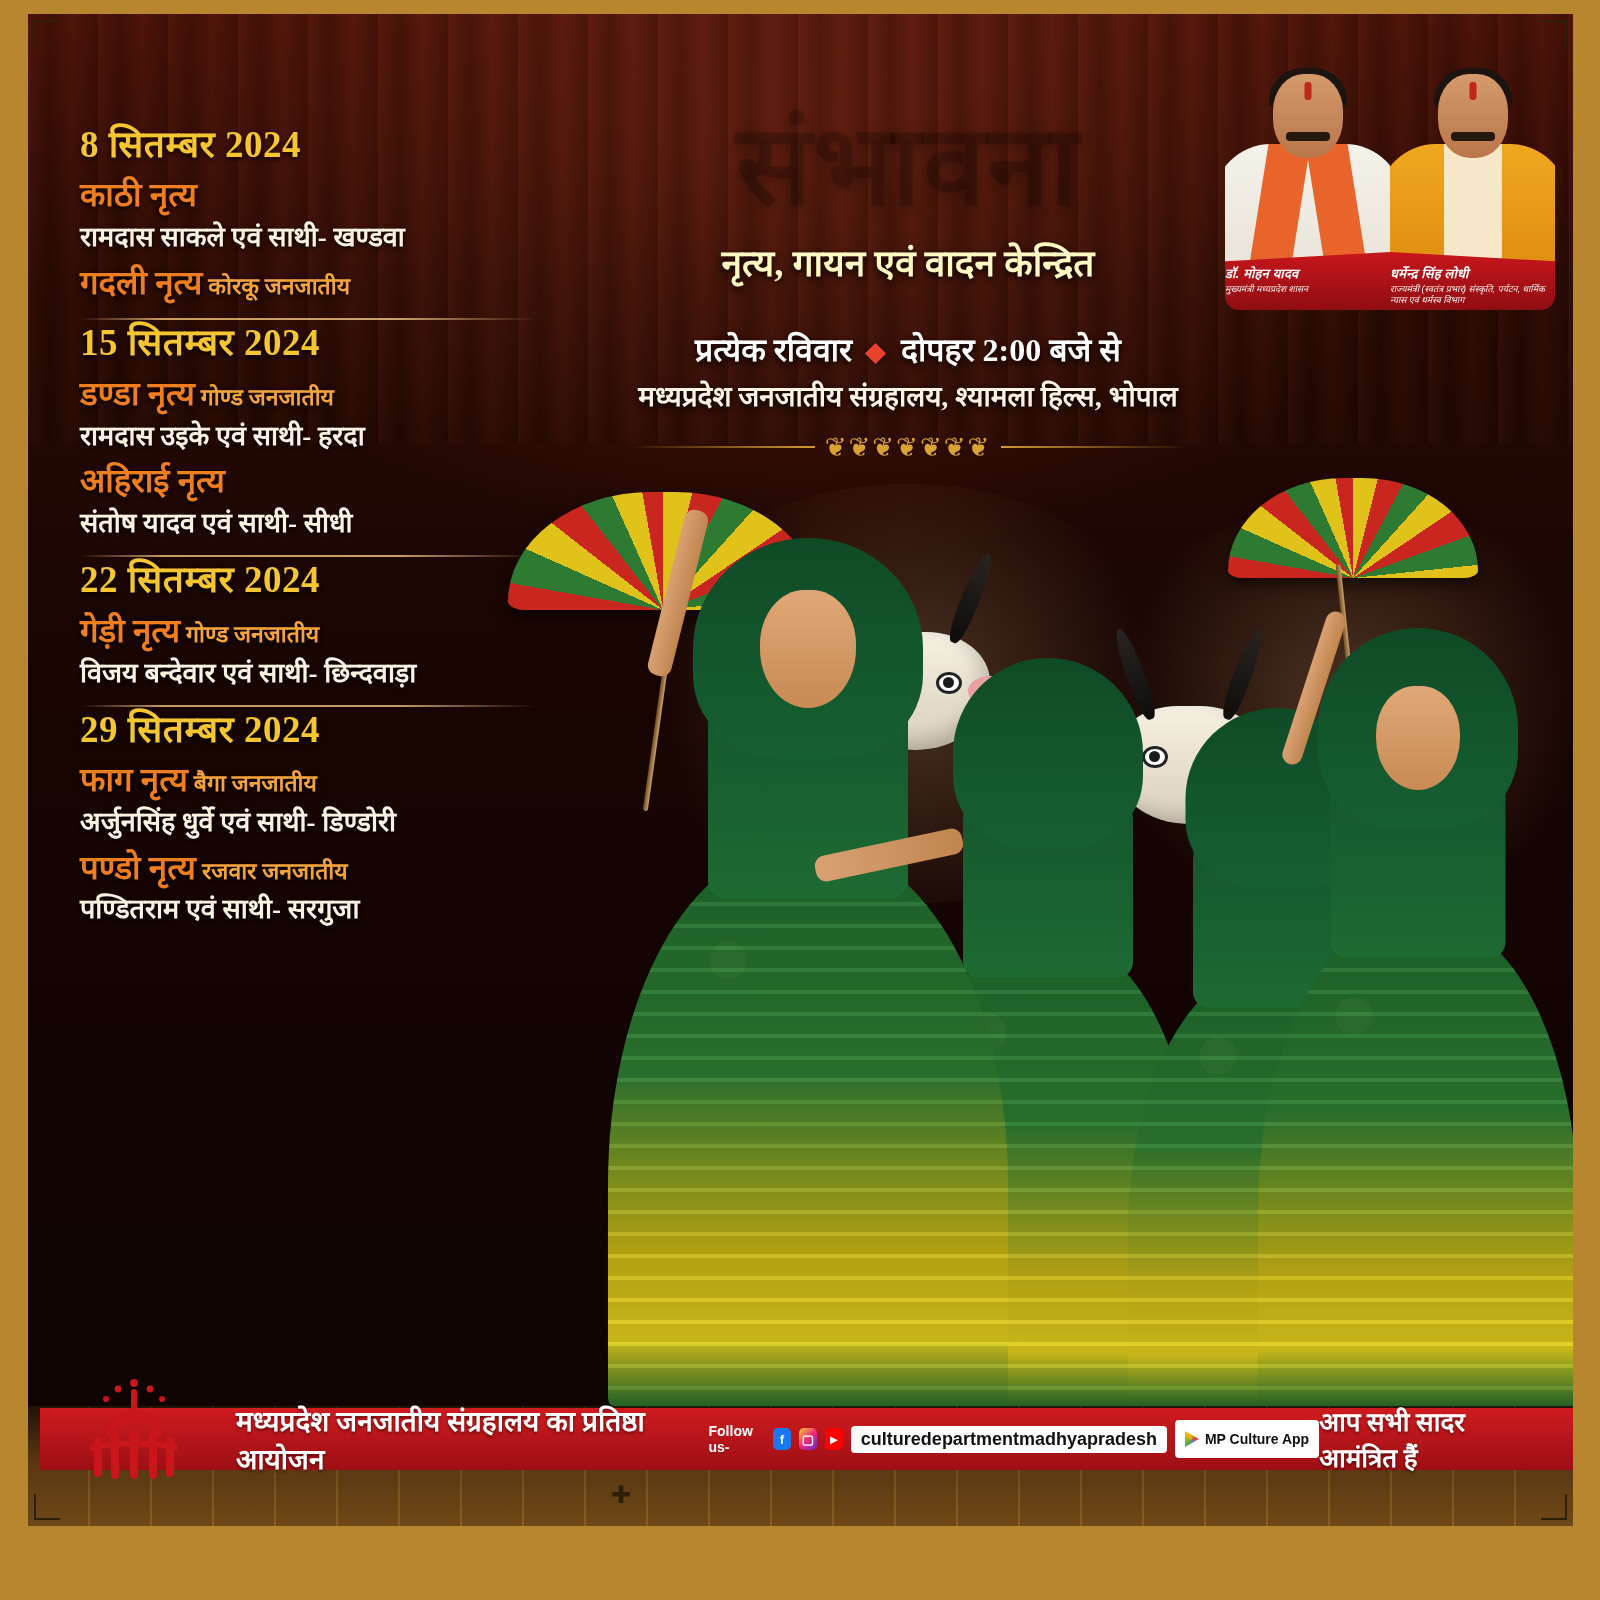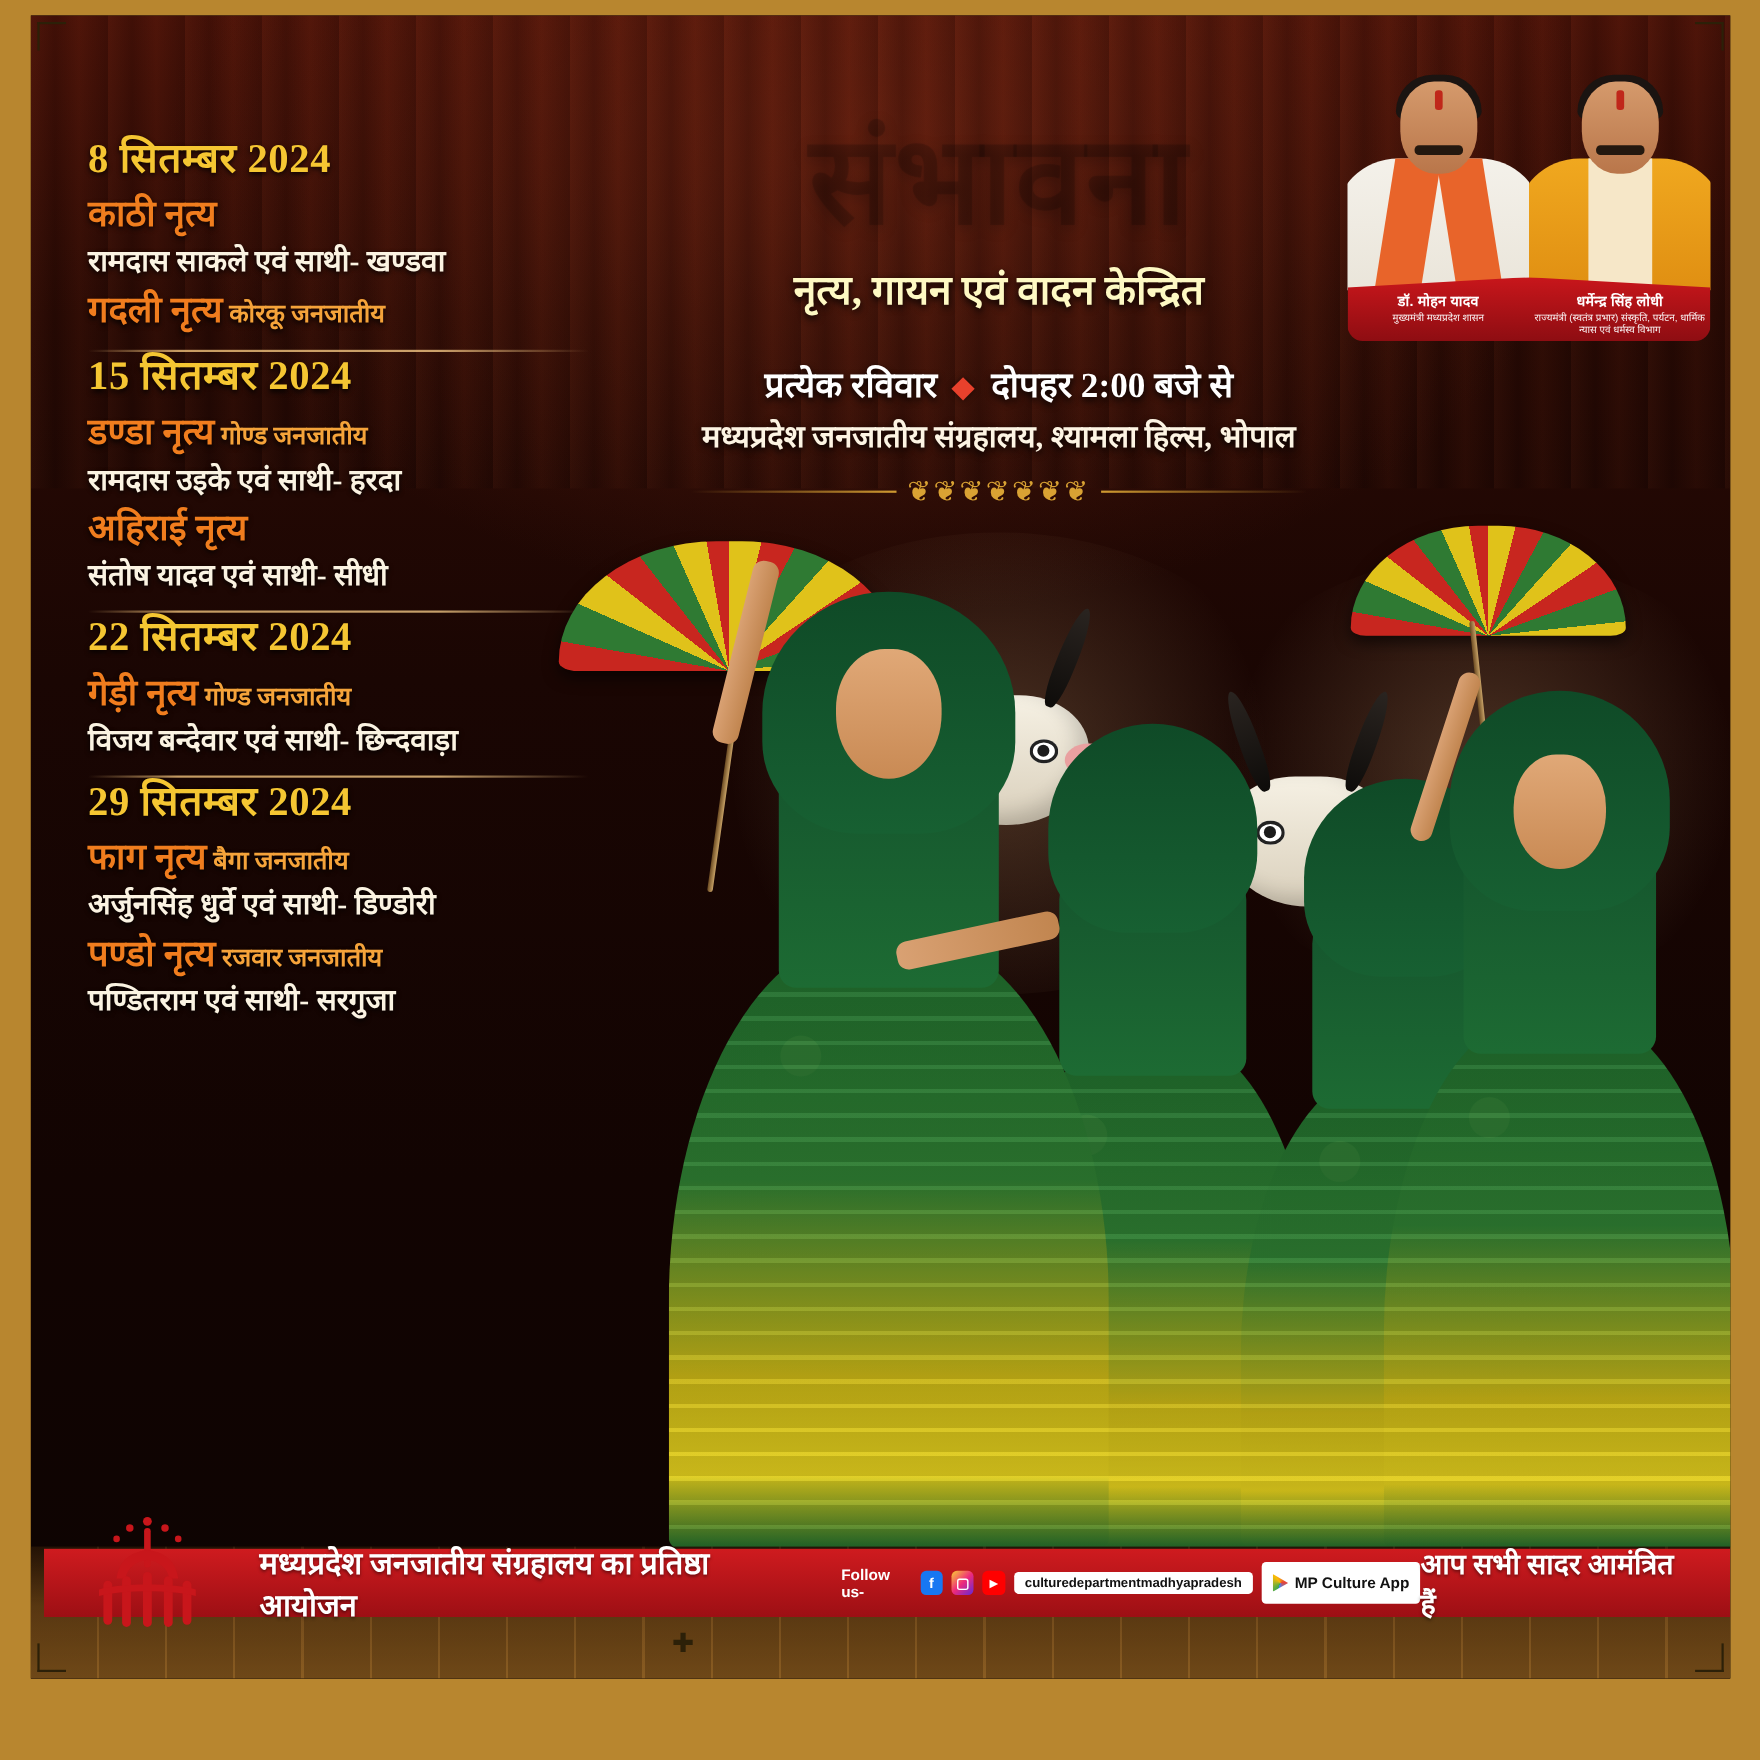--- a/index.html
+++ b/index.html
@@ -158,22 +158,23 @@
     width: 58px; height: 120px; background: #f6e7c8;
   }
   .lp .tilak {
     position: absolute; left: 50%; top: 22px; transform: translateX(-50%);
     width: 7px; height: 18px; background: #c0271a; border-radius: 3px;
   }
   .leader-names {
     position: absolute; left: 0; right: 0; bottom: 0; height: 58px;
     background: linear-gradient(180deg,#c8161b,#8e0d12);
     border-radius: 0 0 14px 14px;
-    display: flex; color: #fff; text-align: center;
+    display: flex; color: #fff; 
     clip-path: polygon(0 16%, 50% 0, 100% 16%, 100% 100%, 0 100%);
+    font-style: italic;
   }
   .ln { flex: 1; padding-top: 12px; }
   .ln .nm { font-size: 13px; font-weight: bold; letter-spacing: .2px; }
   .ln .rl { font-size: 9px; line-height: 1.25; opacity: .95; margin-top: 2px; }
 
   
   #performers { position: absolute; left: 540px; right: 0; top: 430px; bottom: 118px; }
   .dancer { position: absolute; bottom: 0; }
   .skirt {
     position: absolute; bottom: 0; left: 50%; transform: translateX(-50%);
@@ -266,21 +267,21 @@
   .follow .lbl { font-size: 14px; font-weight: bold; }
   .sicon {
     width: 22px; height: 22px; border-radius: 5px;
     display: inline-flex; align-items: center; justify-content: center;
     font-size: 13px; font-weight: bold; color: #fff;
   }
   .fb { background: #1877f2; }
   .ig { background: linear-gradient(135deg,#f9ce34,#ee2a7b,#6228d7); }
   .yt { background: #ff0000; }
   .handle {
-    background: #fff; color: #111; font-size: 12px; font-weight: bold;
+    background: #fff; color: #111; font-size: 18px; font-weight: bold;
     padding: 3px 10px; border-radius: 4px; white-space: nowrap;
   }
   .appchip {
     background: #fff; color: #111; font-size: 14px; font-weight: bold;
     padding: 11px 10px; border-radius: 4px; white-space: nowrap;
     display: flex; align-items: center; gap: 6px;
   }
   .appchip .gp {
     width: 14px; height: 16px; display: inline-block;
     background: conic-gradient(from 200deg, #34a853, #fbbc05, #ea4335, #4285f4);

